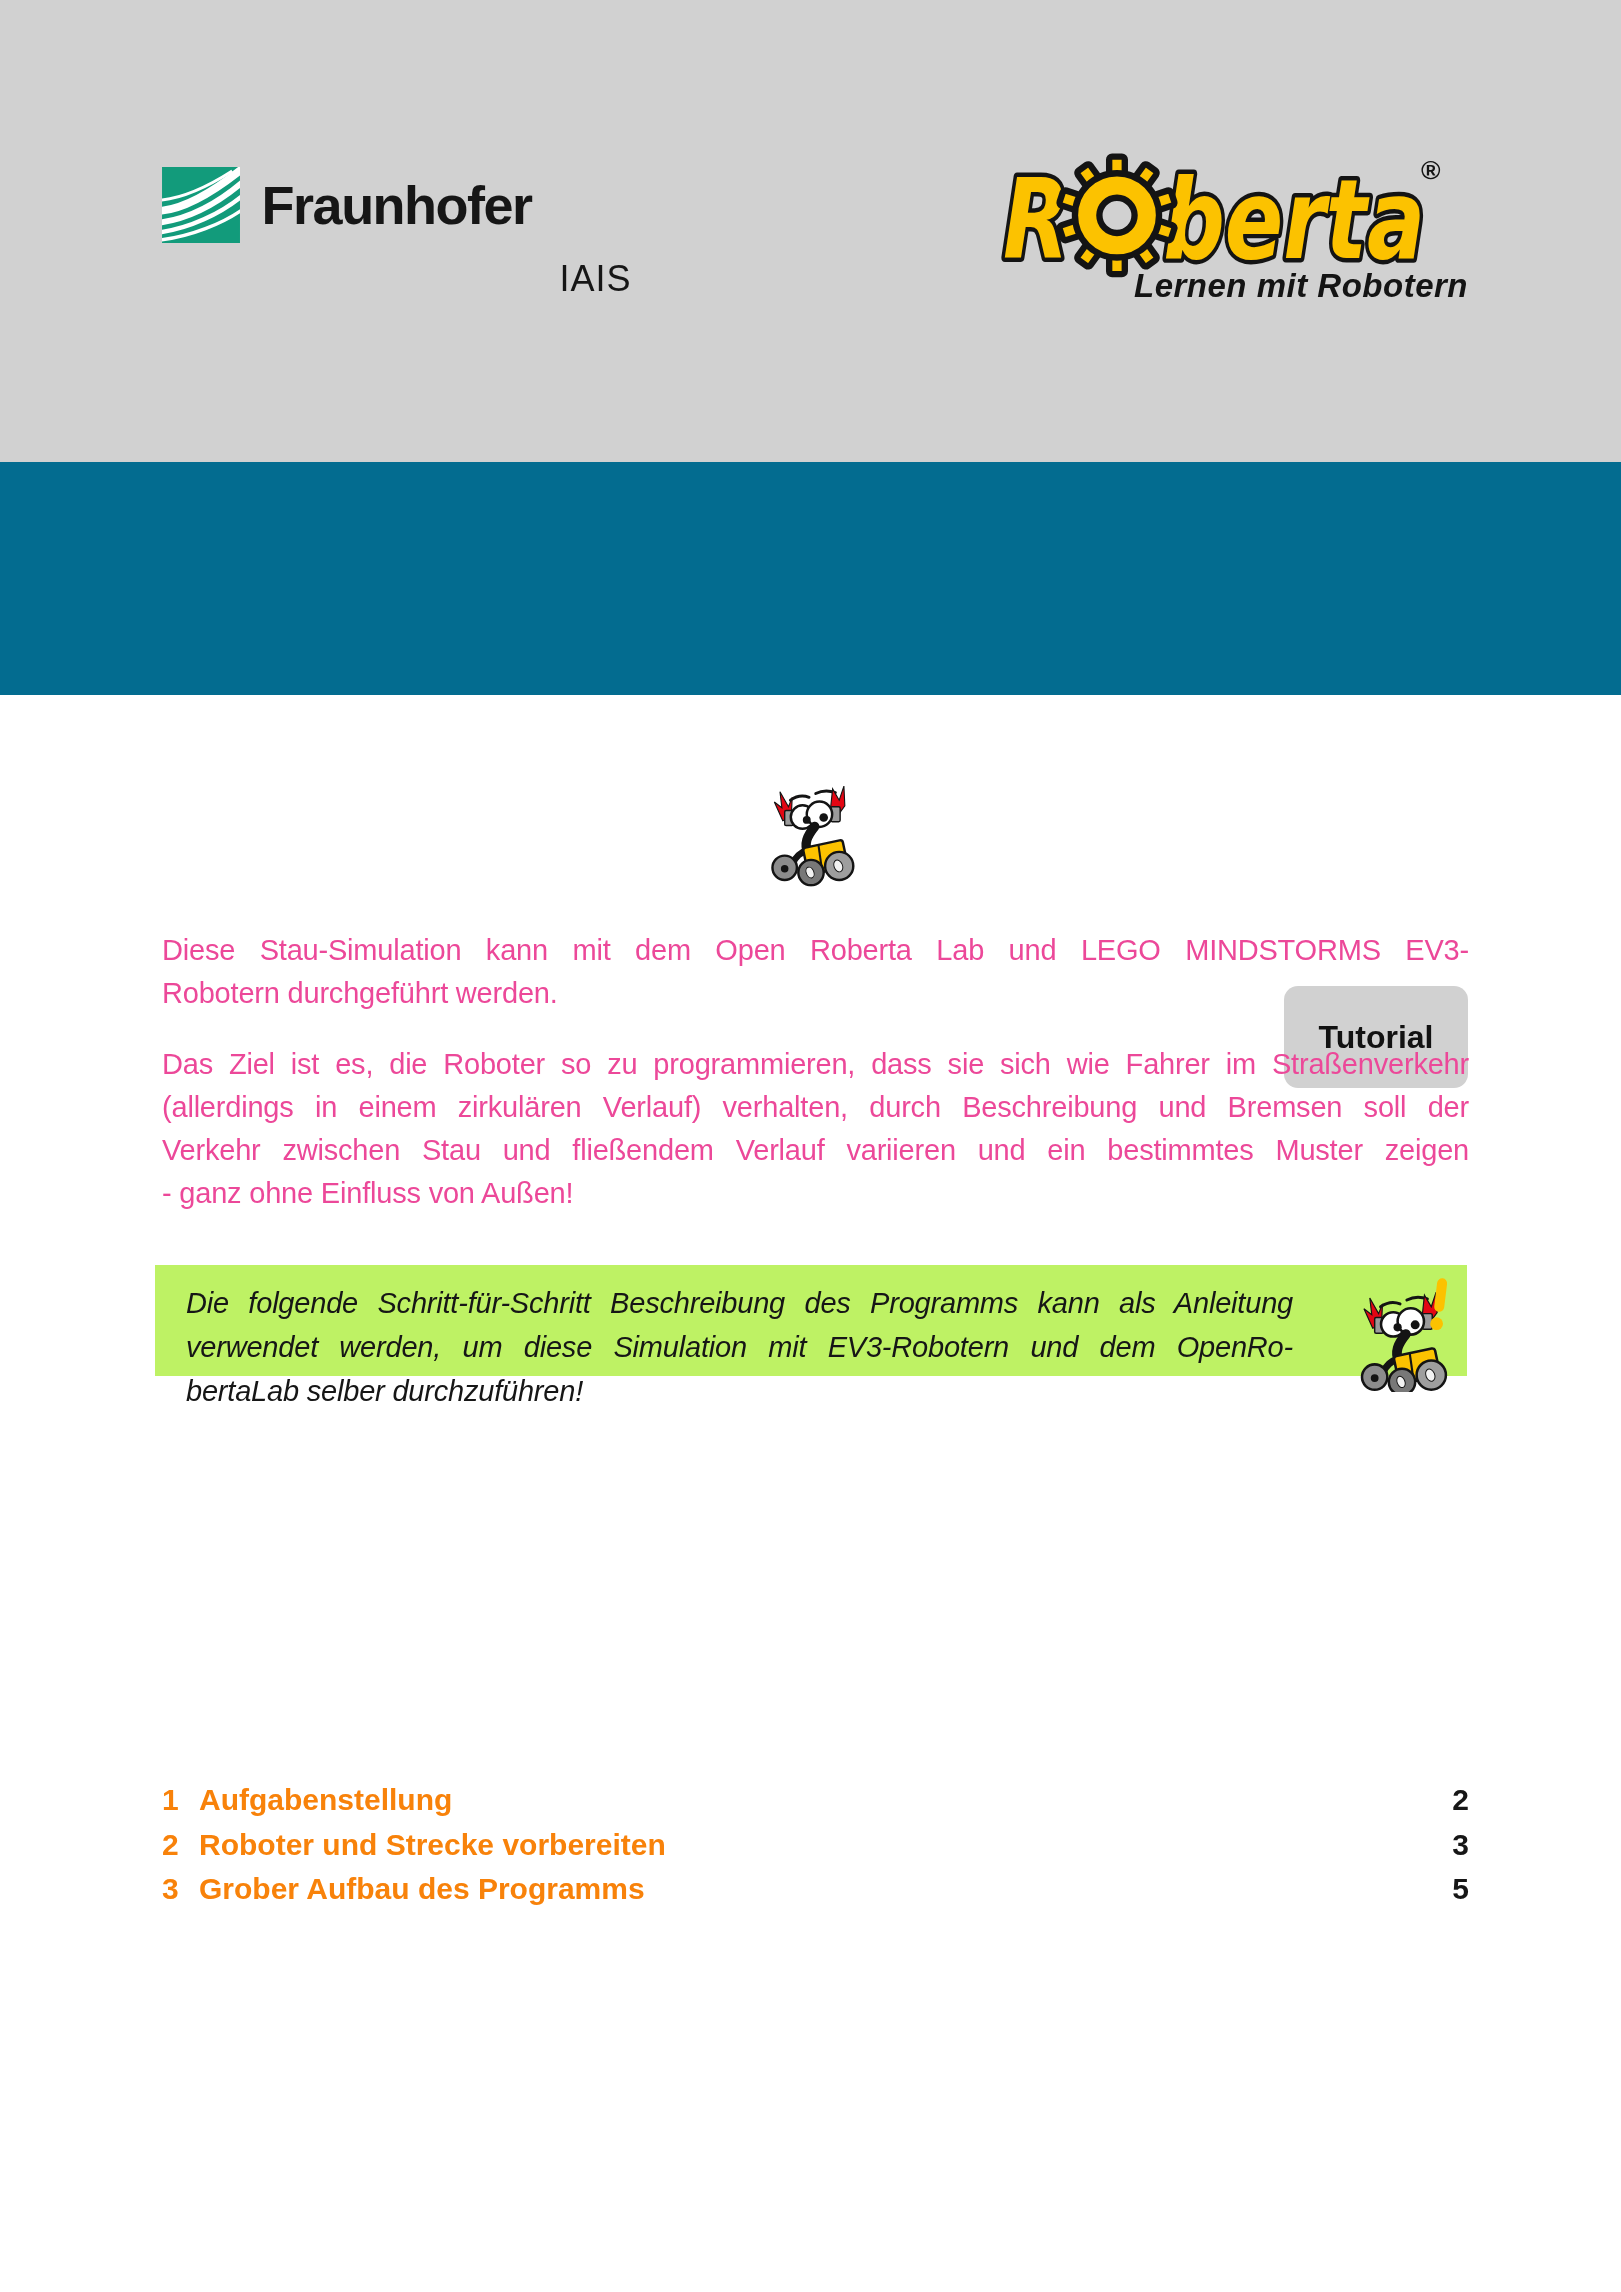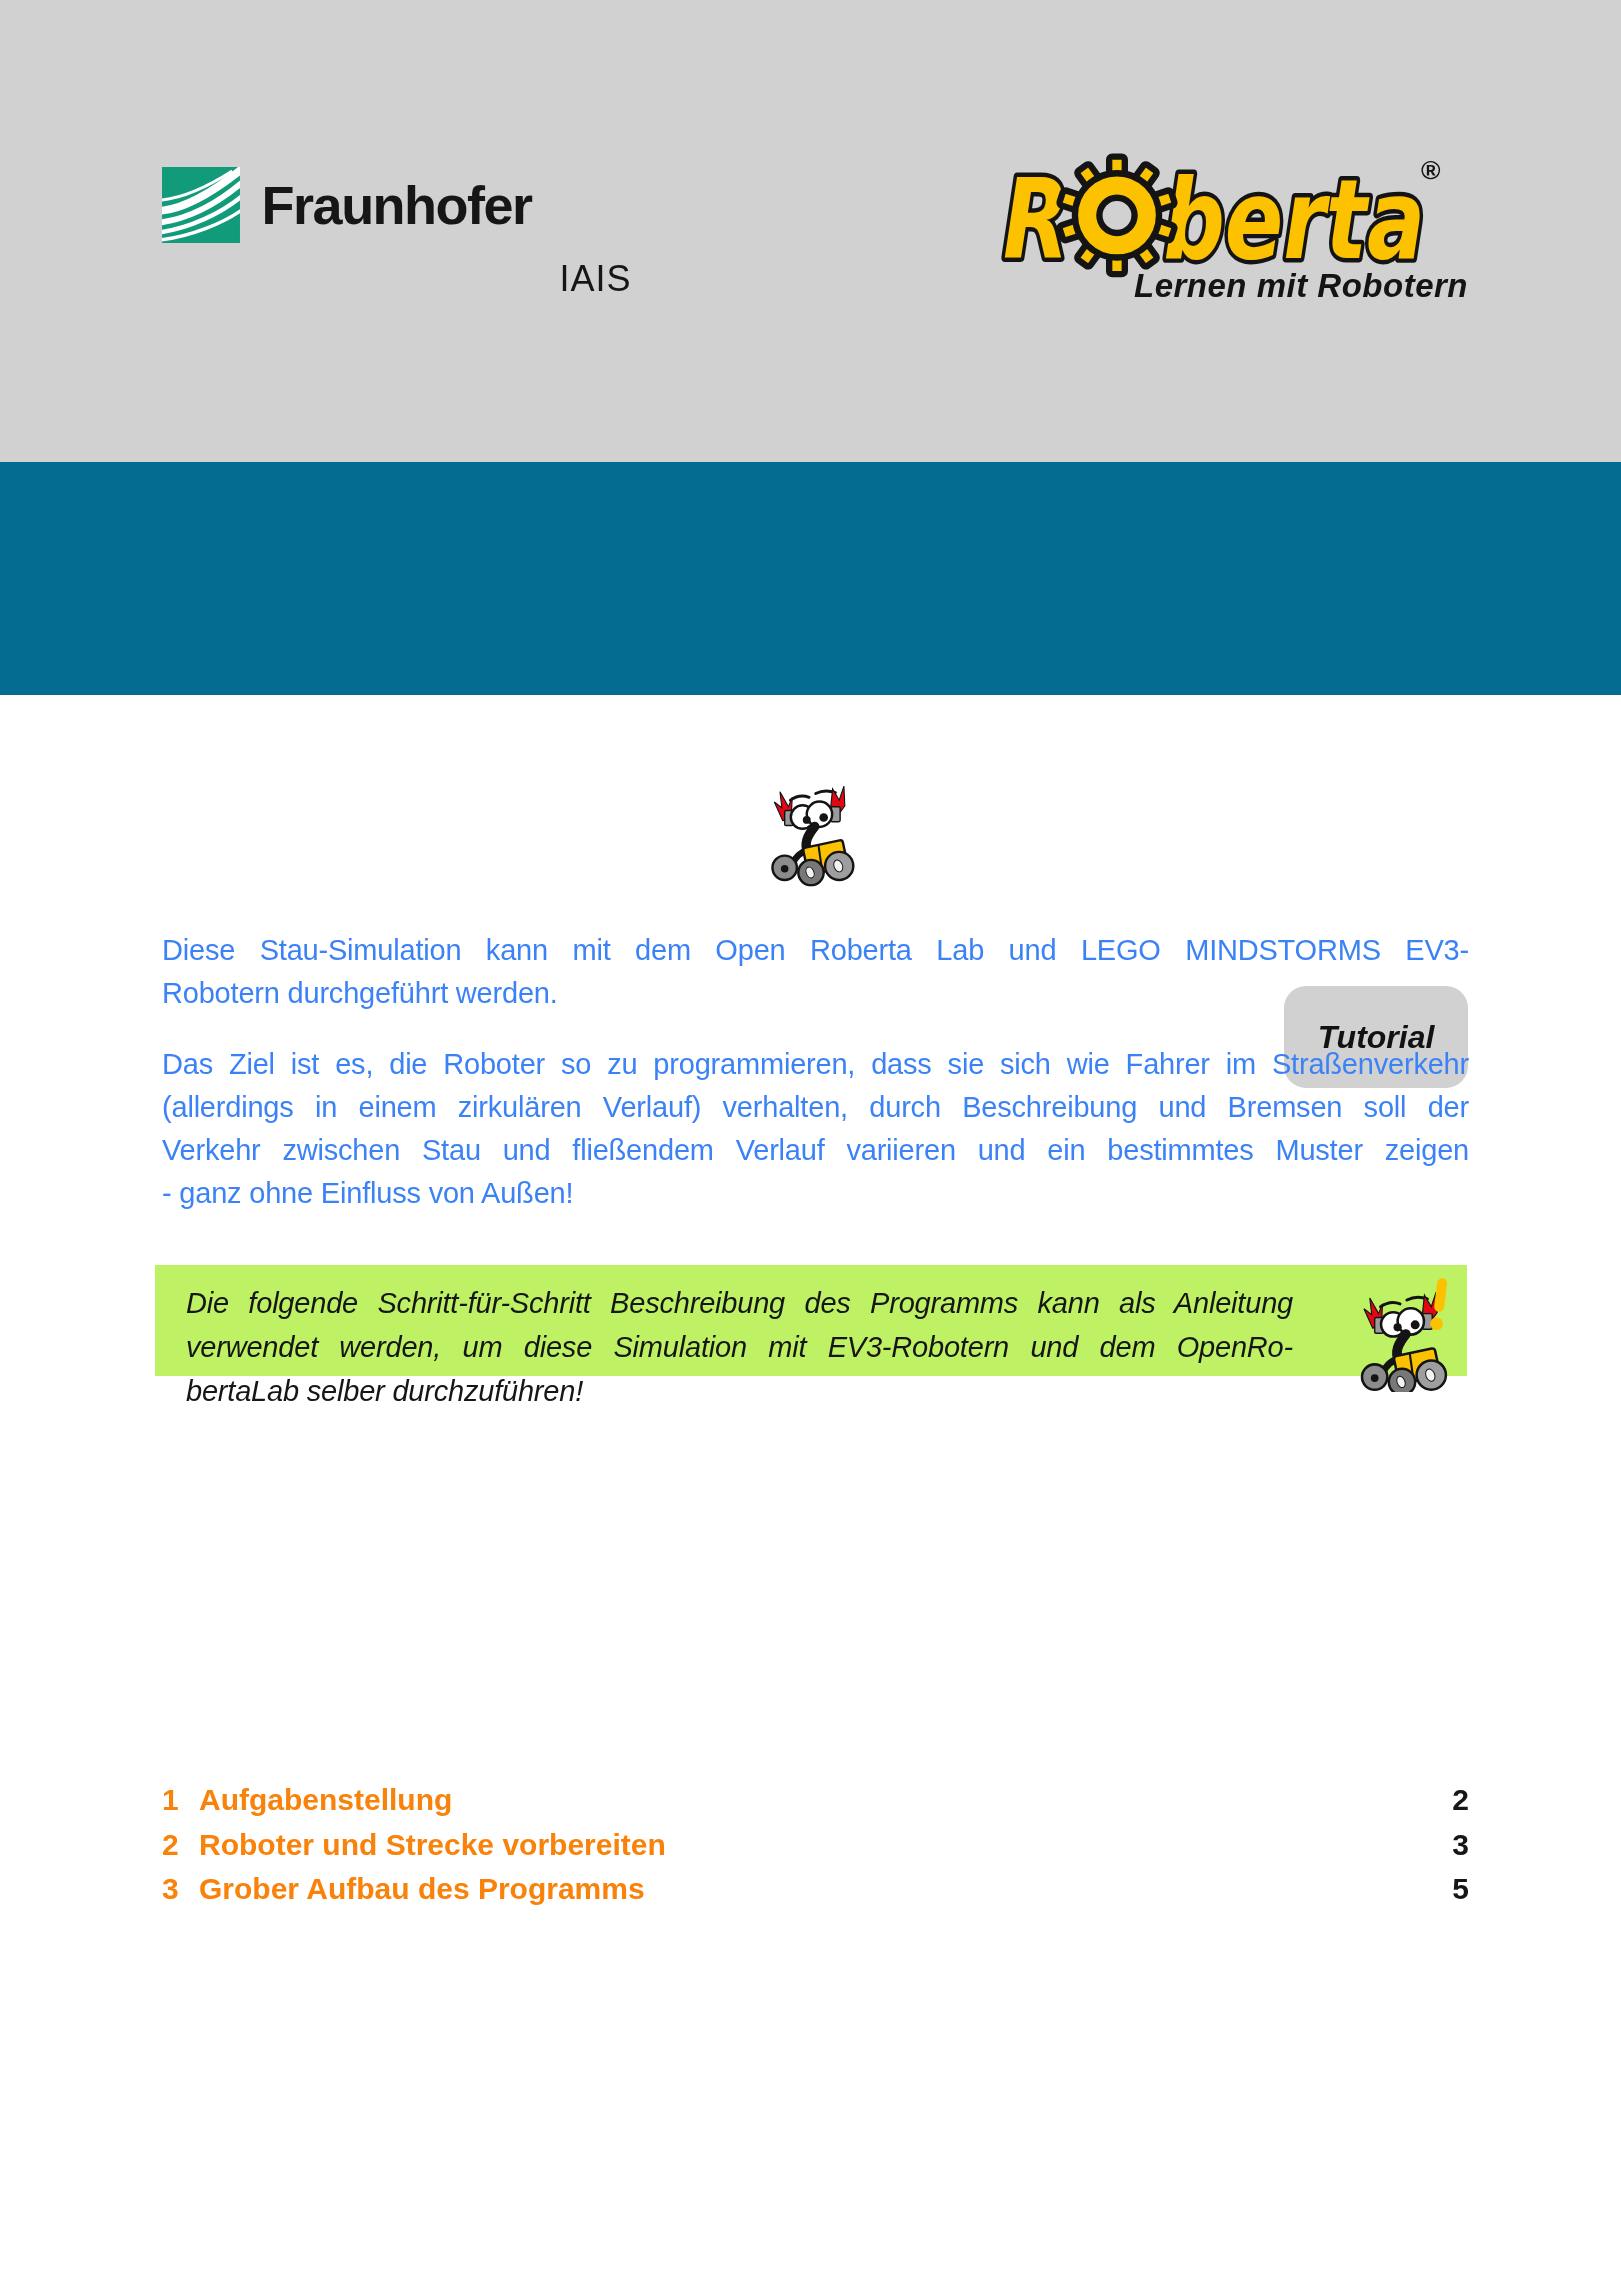--- a/index.html
+++ b/index.html
@@ -54,31 +54,31 @@
     background: #036C90;
   }
   .page-title {
     position: absolute; left: 162px; top: 541px;
     font-size: 56px; font-weight: bold; color: #ffffff;
     letter-spacing: 0px;
   }
   .tutorial-badge {
     position: absolute; left: 1284px; top: 524px;
     width: 184px; height: 102px;
-    background: #D1D1D1; border-radius: 22px;
+    background: #D1D1D1; border-radius: 14px;
     display: flex; align-items: center; justify-content: center;
-    font-size: 32px; font-weight: bold; color: #121212; font-style: italic;
+    font-size: 32px; font-weight: bold; color: #121212;
   }
 
   
   .mascot-top { position: absolute; left: 764px; top: 781px; }
 
   .para {
     position: absolute; left: 162px; width: 1307px;
-    font-size: 29px; line-height: 43px; color: #3b82f6;
+    font-size: 29px; line-height: 43px; color: #ec4899;
     letter-spacing: -0.2px;
   }
   .para-1 { top: 929px; }
   .para-2 { top: 1043px; }
   .jline { text-align: justify; text-align-last: justify; }
   .lline { text-align: left; }
 
   .note-box {
     position: absolute; left: 155px; top: 1265px;
     width: 1312px; height: 111px;

